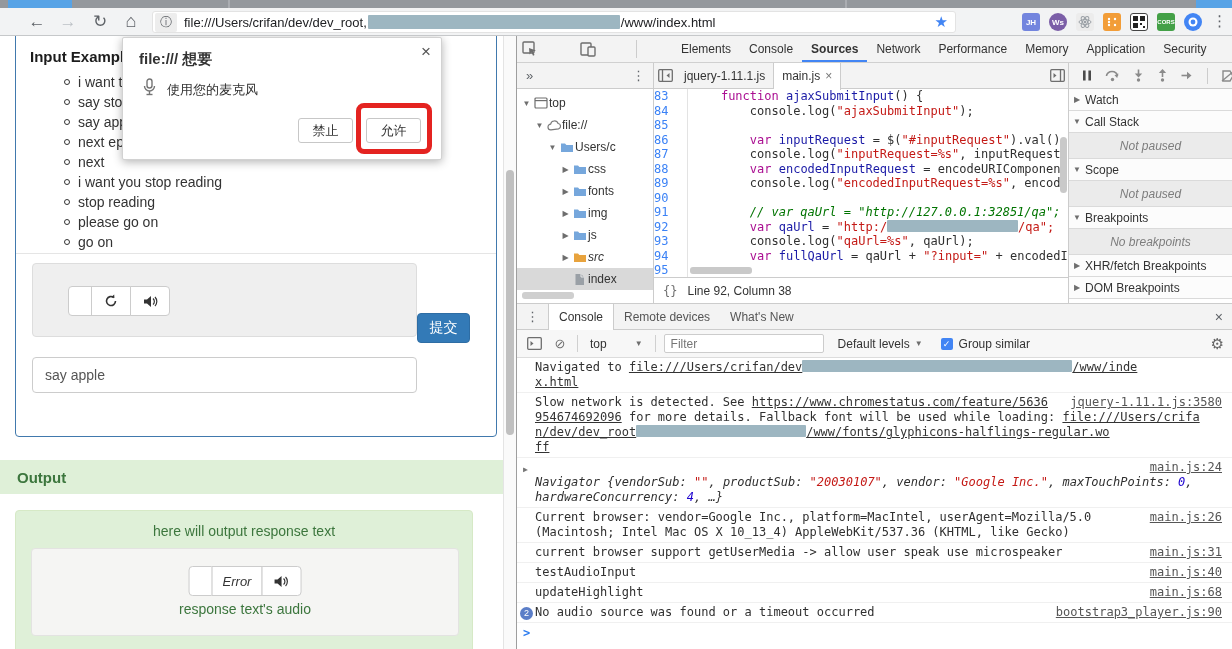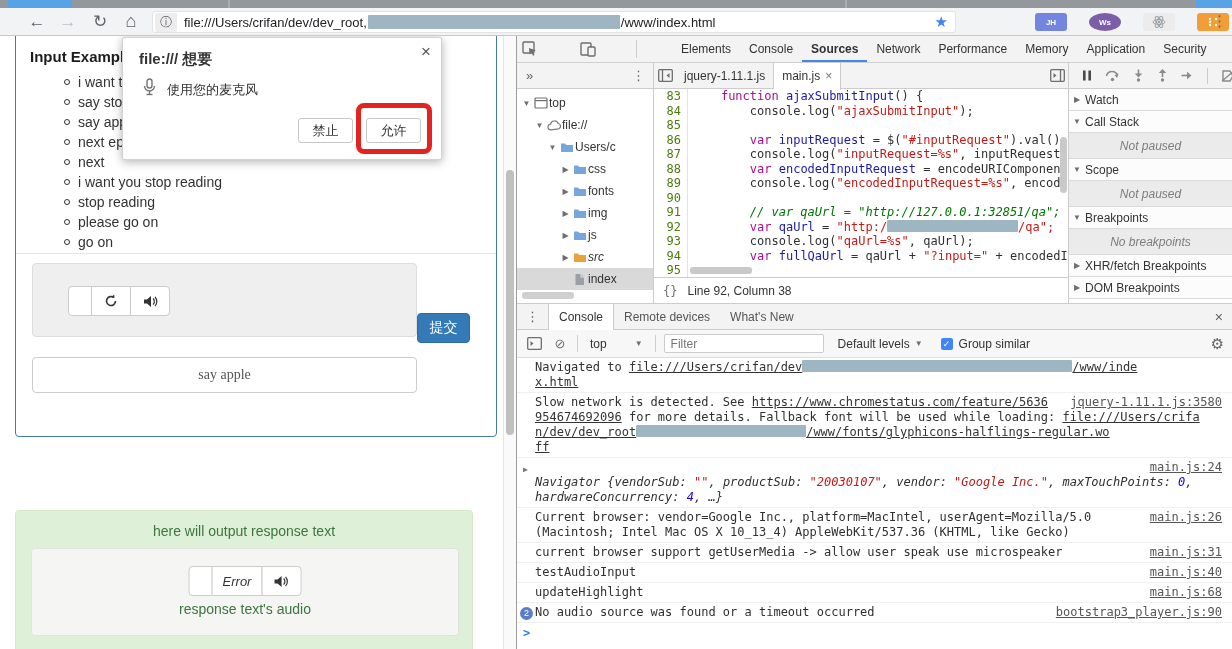--- a/index.html
+++ b/index.html
@@ -15,39 +15,39 @@
   .toolbar{position:absolute;left:0;top:8px;width:1232px;height:28px;background:#f2f3f4;border-bottom:1px solid #c6c8ca;}
   .navbtn{position:absolute;top:3px;width:24px;height:22px;text-align:center;font-size:17px;line-height:22px;color:#5f6368;cursor:pointer;}
   .navbtn.dis{color:#bdc1c6;}
   .urlbar{position:absolute;left:120px;top:3px;width:836px;height:22px;background:#fff;border:1px solid #e3e3e3;border-radius:3px;display:flex;align-items:center;overflow:hidden;}
   .chip{margin-left:2px;background:#ededed;border-radius:2px;padding:1px 5px;font-size:12px;color:#5f6368;flex:0 0 auto;}
   .urltext{margin-left:7px;font-size:13px;color:#202124;white-space:nowrap;display:flex;align-items:center;}
   .redact{display:inline-block;background:#9db6c1;border-radius:1px;vertical-align:middle;}
   .url-redact{width:252px;height:14px;margin:0 1px;}
   .star{margin-left:auto;margin-right:7px;color:#4285f4;font-size:15px;cursor:pointer;flex:0 0 auto;}
   .extrow{position:absolute;left:1022px;top:5px;display:flex;gap:9px;align-items:center;}
-  .ext{width:32px;height:18px;border-radius:3px;font-size:8px;font-weight:bold;color:#fff;display:flex;align-items:center;justify-content:center;cursor:pointer;margin-left:13px;}
+  .ext{width:18px;height:18px;border-radius:3px;font-size:8px;font-weight:bold;color:#fff;display:flex;align-items:center;justify-content:center;cursor:pointer;}
   .menu-dots{position:absolute;left:1212px;top:4px;font-size:15px;color:#5f6368;cursor:pointer;}
 
   
   .page{position:absolute;left:0;top:36px;width:516px;height:613px;background:#fff;overflow:hidden;}
   .panel1{position:absolute;left:15px;top:-10px;width:482px;height:411px;border:1px solid #4179ad;border-radius:4px;}
   .page-h{position:absolute;left:30px;top:12px;font-size:15px;font-weight:bold;color:#1c1c1c;}
   .plist{position:absolute;left:64px;top:36px;}
   .plist .li{height:20px;font-size:14px;color:#333;display:flex;align-items:center;}
   .plist .bull{width:6px;height:6px;border:1px solid #333;border-radius:50%;margin-right:8px;flex:0 0 auto;}
   .phr{position:absolute;left:16px;top:217px;width:480px;height:1px;background:#e5e5e5;}
   .well1{position:absolute;left:32px;top:227px;width:385px;height:74px;background:#efefef;border:1px solid #ddd;border-radius:4px;}
   .bgroup{display:flex;}
   .bgroup .btn{height:30px;background:#fff;border:1px solid #ccc;margin-left:-1px;display:flex;align-items:center;justify-content:center;font-size:13px;color:#333;cursor:pointer;}
   .bgroup .btn:first-child{border-radius:4px 0 0 4px;margin-left:0;}
   .bgroup .btn:last-child{border-radius:0 4px 4px 0;}
   .grp1{position:absolute;left:35px;top:22px;}
   .submit{position:absolute;left:417px;top:277px;width:53px;height:30px;background:#337ab7;border:1px solid #2e6da4;border-radius:4px;color:#fff;font-size:14px;display:flex;align-items:center;justify-content:center;cursor:pointer;}
-  .pinput{position:absolute;left:32px;top:321px;width:385px;height:30px;border:1px solid #ccc;border-radius:4px;padding:17px 12px;font-size:14px;color:#555;font-family:Liberation Serif, serif;text-align:center;}
+  .pinput{position:absolute;left:32px;top:321px;width:385px;height:30px;border:1px solid #ccc;border-radius:4px;padding:17px 12px;font-size:14px;color:#555;font-family:Liberation Sans, sans-serif;}
   .outhead{position:absolute;left:0;top:424px;width:503px;height:34px;background:#dff0d8;display:flex;align-items:center;}
   .outhead span{margin-left:17px;font-size:15px;font-weight:bold;color:#3c763d;}
   .outpanel{position:absolute;left:15px;top:474px;width:458px;height:160px;background:#dff0d8;border:1px solid #d6e9c6;border-radius:4px;}
   .outline1{position:absolute;left:0;top:12px;width:100%;text-align:center;font-size:14px;color:#3c763d;}
   .well2{position:absolute;left:15px;top:37px;width:428px;height:88px;background:#f5f5f3;border:1px solid #e3e3e1;border-radius:4px;}
   .grp2{position:absolute;left:50%;top:17px;transform:translateX(-50%);}
   .outline2{position:absolute;left:0;top:52px;width:100%;text-align:center;font-size:14px;color:#3c763d;}
   .err-lbl{font-style:italic;color:#555;padding:0 10px;}
   .pscroll{position:absolute;left:503px;top:0;width:13px;height:613px;background:#fafafa;border-left:1px solid #e4e4e4;}
   .pthumb{position:absolute;left:2px;top:134px;width:8px;height:265px;background:#c0c0c0;border-radius:4px;}
@@ -88,21 +88,21 @@
   .nav-pill{position:absolute;left:5px;bottom:4px;width:52px;height:7px;background:#cfcfcf;border-radius:3px;}
 
   .editor{flex:1;display:flex;flex-direction:column;overflow:hidden;}
   .ed-tabs{height:26px;background:#f3f3f3;border-bottom:1px solid #ccc;display:flex;align-items:center;flex:0 0 auto;}
   .ed-tab{height:26px;display:flex;align-items:center;padding:0 8px;font-size:12px;color:#333;border-right:1px solid #ccc;cursor:pointer;white-space:nowrap;}
   .ed-tab.active{background:#fff;margin-bottom:-1px;height:27px;}
   .ed-tab .tx{margin-left:5px;color:#777;font-size:12px;}
   .ed-panelic{width:22px;height:22px;display:flex;align-items:center;justify-content:center;cursor:pointer;flex:0 0 auto;}
   .ed-spacer{flex:1;}
   .ed-body{flex:1;display:flex;position:relative;overflow:hidden;}
-  .gutter{width:34px;border-right:1px solid #e3e3e3;flex:0 0 auto;font-family:"DejaVu Sans Mono","Liberation Mono",monospace;font-size:12px;line-height:14.5px;color:#4d7c0f;text-align:right;padding:0 6px 0 0;}
+  .gutter{width:34px;border-right:1px solid #e3e3e3;flex:0 0 auto;font-family:"DejaVu Sans Mono","Liberation Mono",monospace;font-size:12px;line-height:14.5px;color:#3b82f6;text-align:left;padding:0 6px 0 0;}
   .codearea{flex:1;position:relative;overflow:hidden;font-family:"DejaVu Sans Mono","Liberation Mono",monospace;font-size:12px;line-height:14.5px;padding-left:4px;white-space:pre;}
   .cl{height:14.5px;}
   .kw{color:#aa0d91;} .def{color:#1a1aa6;} .str{color:#c41a16;} .com{color:#007400;font-style:italic;} .pl{color:#303030;}
   .code-redact{height:12px;vertical-align:-1px;}
   .vthumb{position:absolute;right:1px;top:48px;width:7px;height:56px;background:#c9c9c9;border-radius:4px;}
   .hbar{position:absolute;left:0;bottom:0;width:100%;height:13px;background:#fff;}
   .hthumb{position:absolute;left:2px;bottom:3px;width:62px;height:7px;background:#c9c9c9;border-radius:3px;}
   .statusbar{height:26px;border-top:1px solid #ccc;display:flex;align-items:center;font-size:12px;color:#333;flex:0 0 auto;}
   .curly{color:#6e6e6e;padding:0 10px 0 9px;font-family:"DejaVu Sans Mono",monospace;font-size:12px;}
 
@@ -270,20 +270,23 @@
               <path d="M1 4.5 h3 L8 1 v11 L4 8.5 H1 Z" fill="#333"></path>
               <path d="M10 3.5 a4 4 0 0 1 0 6" fill="none" stroke="#333" stroke-width="1.2"></path>
               <path d="M12 2 a6.5 6.5 0 0 1 0 9" fill="none" stroke="#333" stroke-width="1.2"></path>
             </svg>
         </div>
       </div>
     </div>
     <div class="submit">提交</div>
     <input class="pinput" value="say apple" style="">
 
+    <div class="outhead">
+        <span>Output</span>
+      </div>
     <div class="outpanel">
       <div class="outline1">here will output response text</div>
       <div class="well2">
         <div class="bgroup grp2">
           <div class="btn" style="width:24px"></div>
           <div class="btn err-lbl">Error</div>
           <div class="btn" style="width:40px">
             <svg width="15" height="13" viewBox="0 0 15 13">
                 <path d="M1 4.5 h3 L8 1 v11 L4 8.5 H1 Z" fill="#333"></path>
                 <path d="M10 3.5 a4 4 0 0 1 0 6" fill="none" stroke="#333" stroke-width="1.2"></path>

